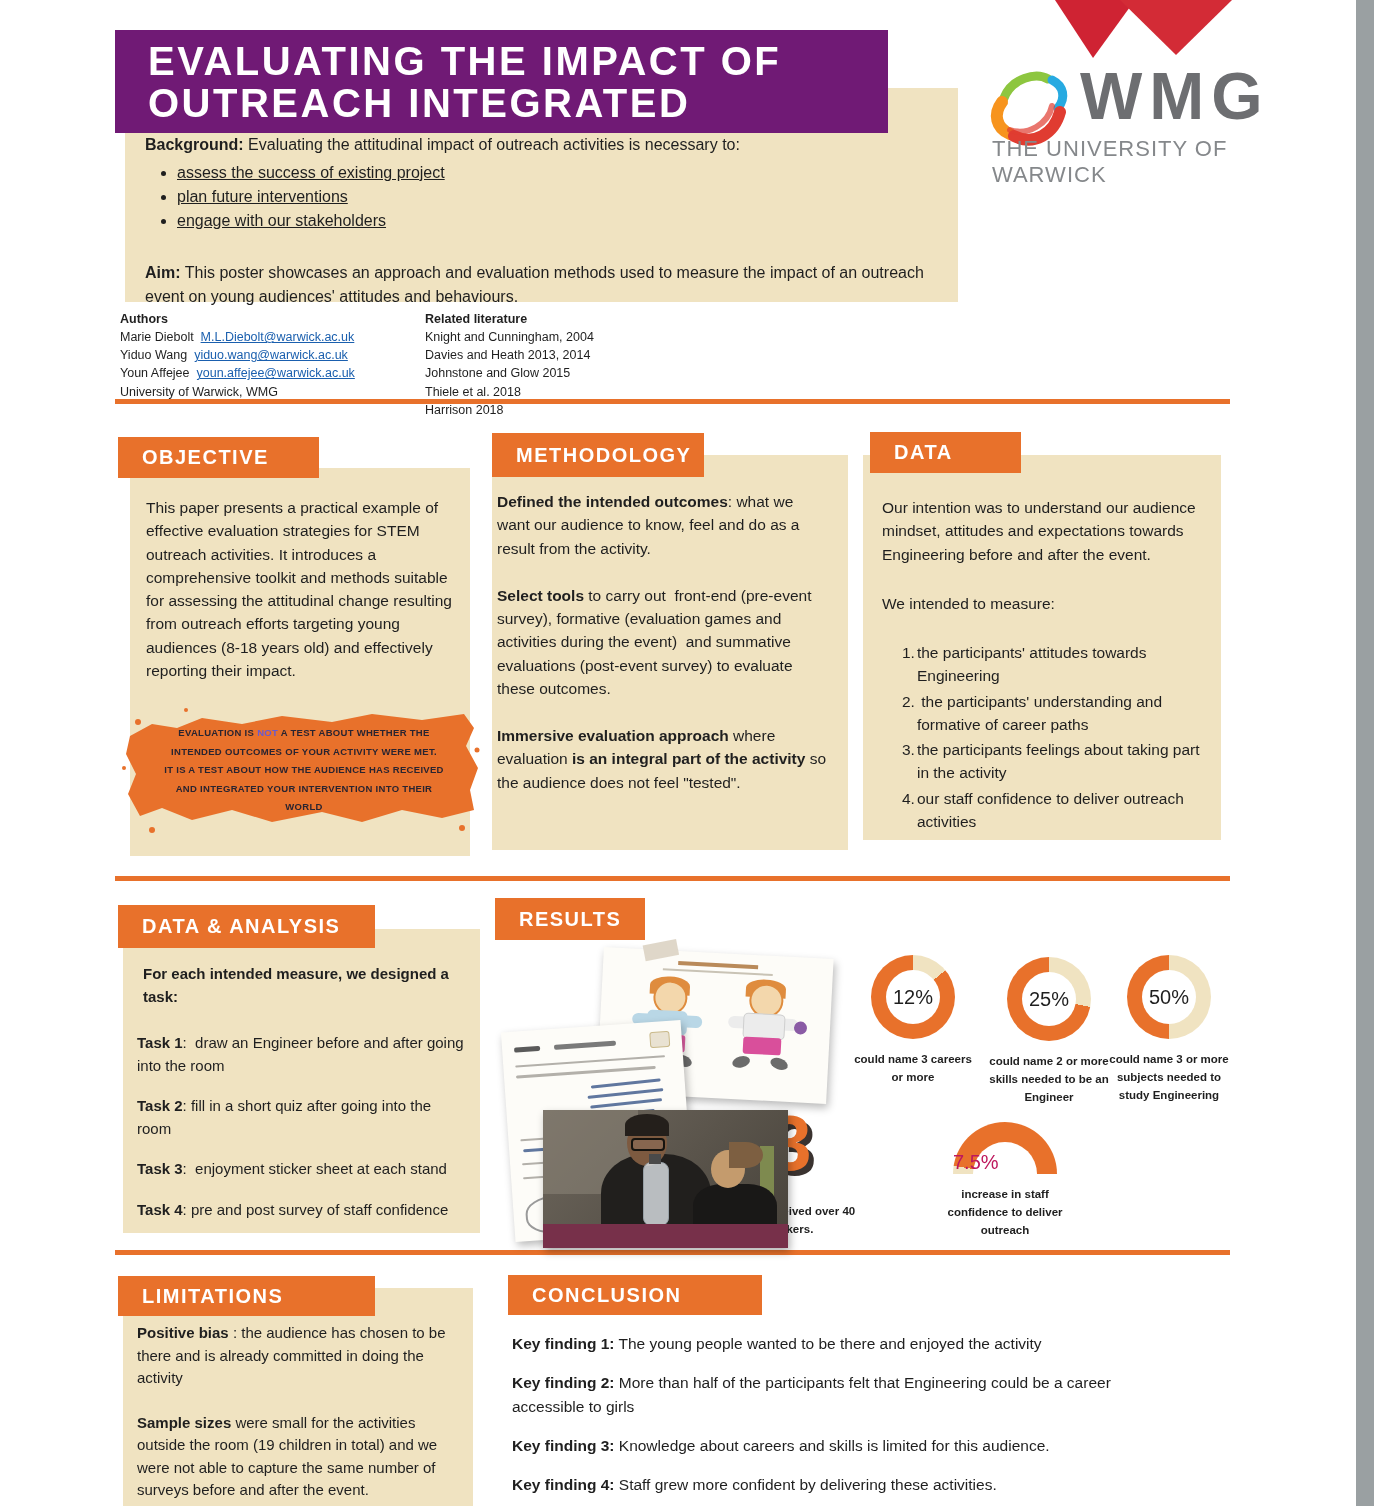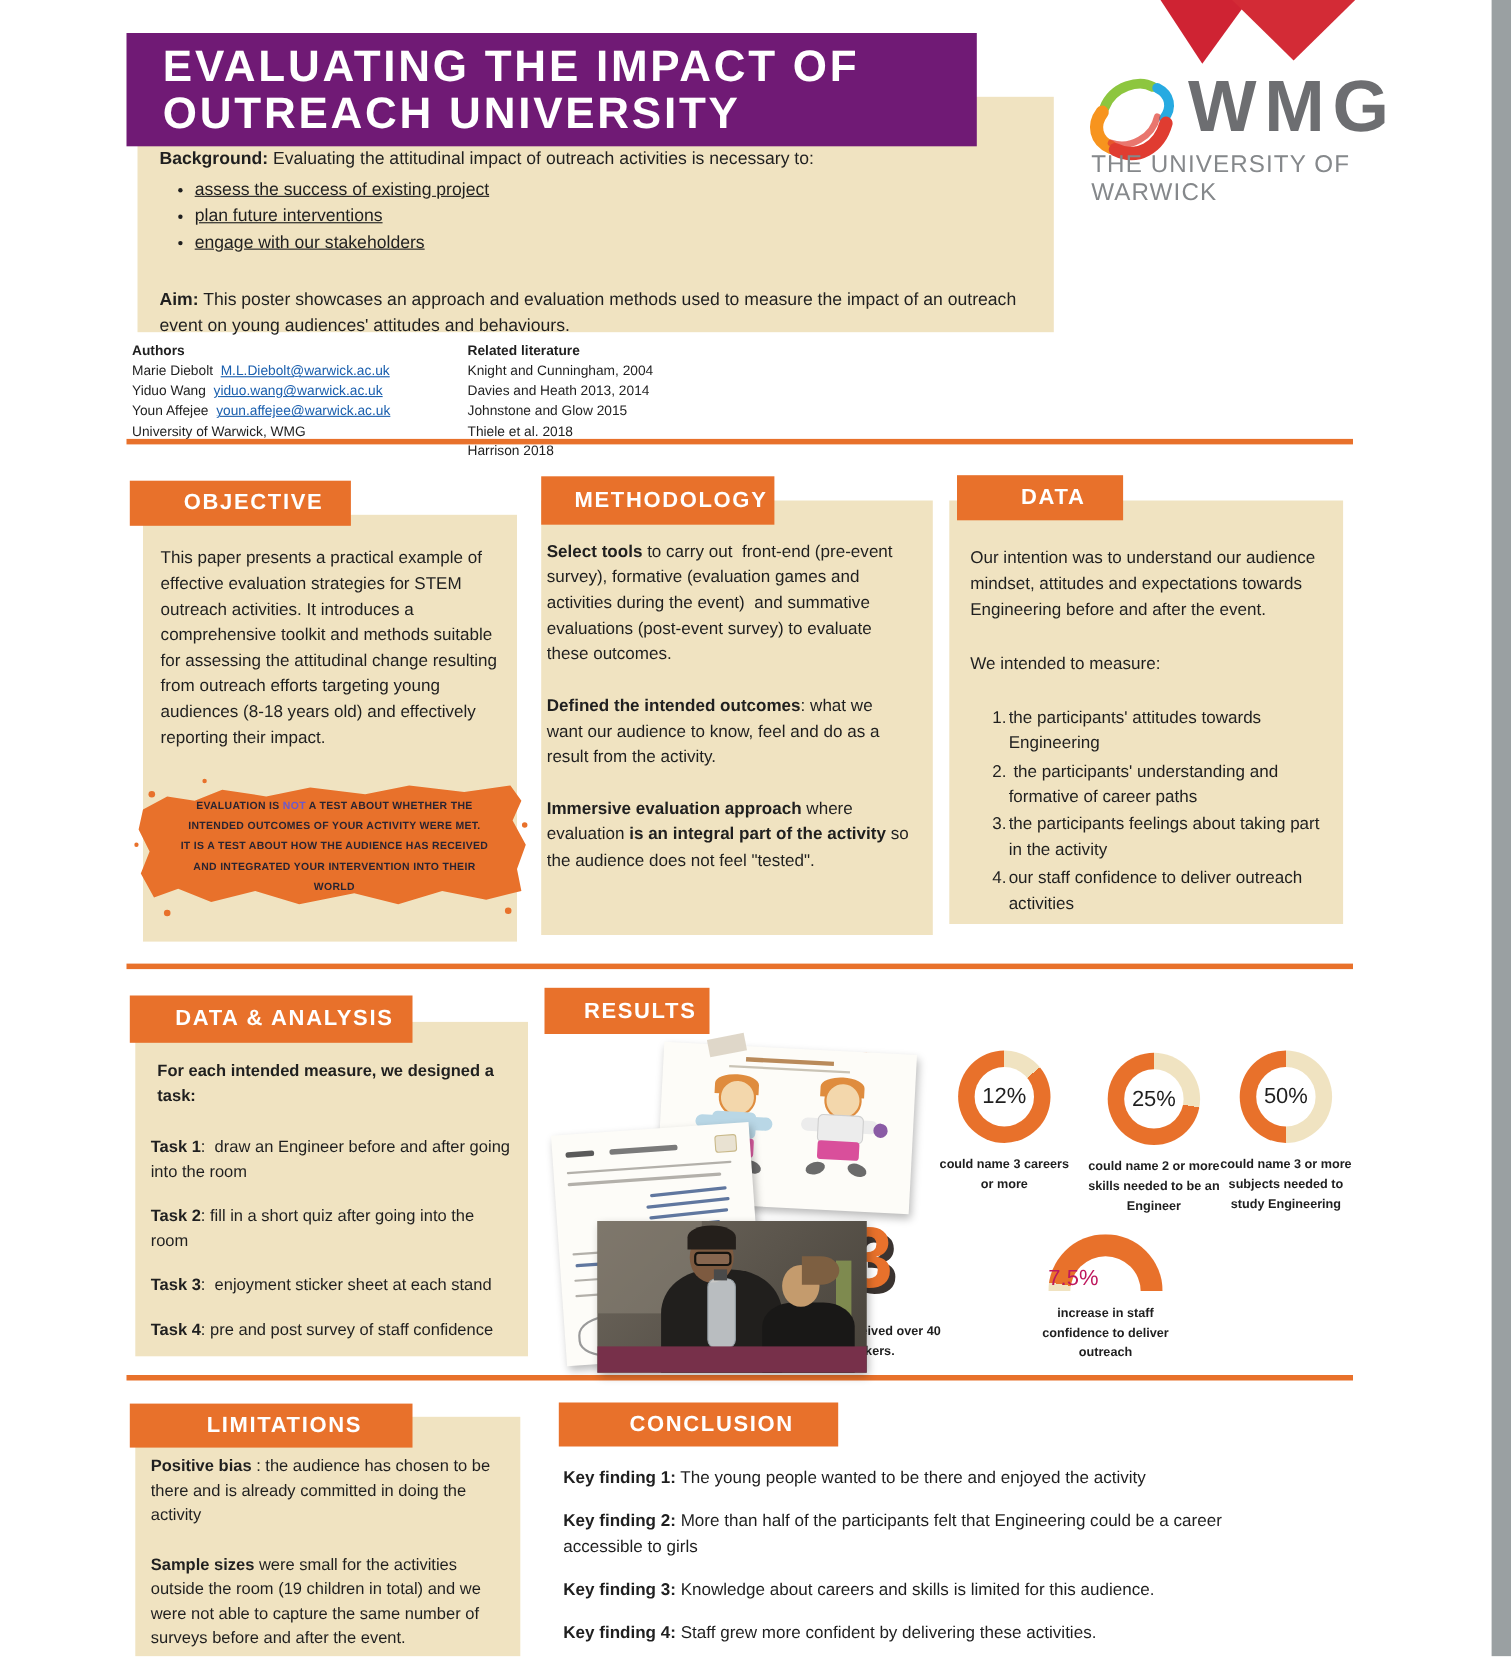--- a/index.html
+++ b/index.html
@@ -14,21 +14,21 @@
   .cream{background:#f0e3c1;}
   .rule{background:#e8712b;height:5px;}
 
   
   .title-band{background:#701a75;color:#fff;padding:10px 0 0 33px;}
   .title-line{font-size:40px;line-height:42px;font-weight:800;letter-spacing:2.5px;
               font-family:"Liberation Sans",sans-serif;}
 
   
   .sec-header{background:#e8712b;color:#fff;display:flex;align-items:center;
-              padding-left:24px;font-weight:800;font-size:20px;letter-spacing:1.5px;justify-content:center;}
+              padding-left:24px;font-weight:800;font-size:20px;letter-spacing:1.5px;}
 
   
   .body-txt{font-size:15.5px;line-height:1.5;color:#1f1f1f;}
   .small-txt{font-size:12.5px;line-height:1.45;color:#1f1f1f;}
   a.email{color:#1a5fae;text-decoration:underline;cursor:pointer;}
 
   
   .measure{display:flex;margin-bottom:2px;}
   .measure .num{flex:0 0 auto;margin-right:2px;}
 
@@ -75,21 +75,21 @@
 </style>
 </head>
 <body>
 
 <div class="poster">
 
   <div class="abs cream" style="left:125px;top:88px;width:833px;height:214px;"></div>
 
   <div class="abs title-band" style="left:115px;top:30px;width:740px;height:93px;">
     <div class="title-line">EVALUATING THE IMPACT OF</div>
-    <div class="title-line">OUTREACH UNIVERSITY</div>
+    <div class="title-line">OUTREACH INTEGRATED</div>
   </div>
 
   <div class="abs body-txt" style="left:145px;top:133px;width:790px;font-size:16px;">
     <p style="margin:0;"><span class="b">Background:</span><span> Evaluating the attitudinal impact of outreach activities is necessary to:</span></p>
     <ul style="margin:4px 0 0 0;padding-left:32px;list-style:disc;text-decoration:underline;">
       <li>assess the success of existing project</li>
       <li>plan future interventions</li>
       <li>engage with our stakeholders</li>
     </ul>
     <p style="margin:28px 0 0 0;"><span class="b">Aim:</span><span> This poster showcases an approach and evaluation methods used to measure the impact of an outreach event on young audiences' attitudes and behaviours.</span></p>
@@ -156,22 +156,22 @@
     </svg>
     <div class="abs splash-text" style="left:38px;top:26px;width:288px;"><span>EVALUATION IS </span><span class="hl">NOT</span><span> A TEST ABOUT WHETHER THE INTENDED OUTCOMES OF YOUR ACTIVITY WERE MET.
 IT IS A TEST ABOUT HOW THE AUDIENCE HAS RECEIVED AND INTEGRATED YOUR INTERVENTION INTO THEIR WORLD</span></div>
   </div>
 
   <div class="abs cream" style="left:492px;top:455px;width:356px;height:395px;"></div>
   <div class="abs sec-header" style="left:492px;top:433px;width:188px;height:44px;">
     <span>METHODOLOGY</span>
   </div>
   <div class="abs body-txt" style="left:497px;top:490px;width:330px;">
+    <p class="preserve" style="margin:0 0 24px 0;"><span class="b">Defined the intended outcomes</span><span>: what we want our audience to know, feel and do as a result from the activity.</span></p>
     <p class="preserve" style="margin:0 0 24px 0;"><span class="b">Select tools</span><span> to carry out  front-end (pre-event survey), formative (evaluation games and activities during the event)  and summative evaluations (post-event survey) to evaluate these outcomes.</span></p>
-    <p class="preserve" style="margin:0 0 24px 0;"><span class="b">Defined the intended outcomes</span><span>: what we want our audience to know, feel and do as a result from the activity.</span></p>
     <p class="preserve" style="margin:0;"><span class="b">Immersive evaluation approach</span><span> where evaluation </span><span class="b">is an integral part of the activity</span><span> so the audience does not feel "tested".</span></p>
   </div>
 
   <div class="abs cream" style="left:863px;top:455px;width:358px;height:385px;"></div>
   <div class="abs sec-header" style="left:870px;top:432px;width:127px;height:41px;">
     <span>DATA</span>
   </div>
   <div class="abs body-txt" style="left:882px;top:496px;width:318px;">
     <p style="margin:0 0 26px 0;">Our intention was to understand our audience mindset, attitudes and expectations towards Engineering before and after the event.</p>
     <p style="margin:0 0 26px 0;">We intended to measure:</p>

